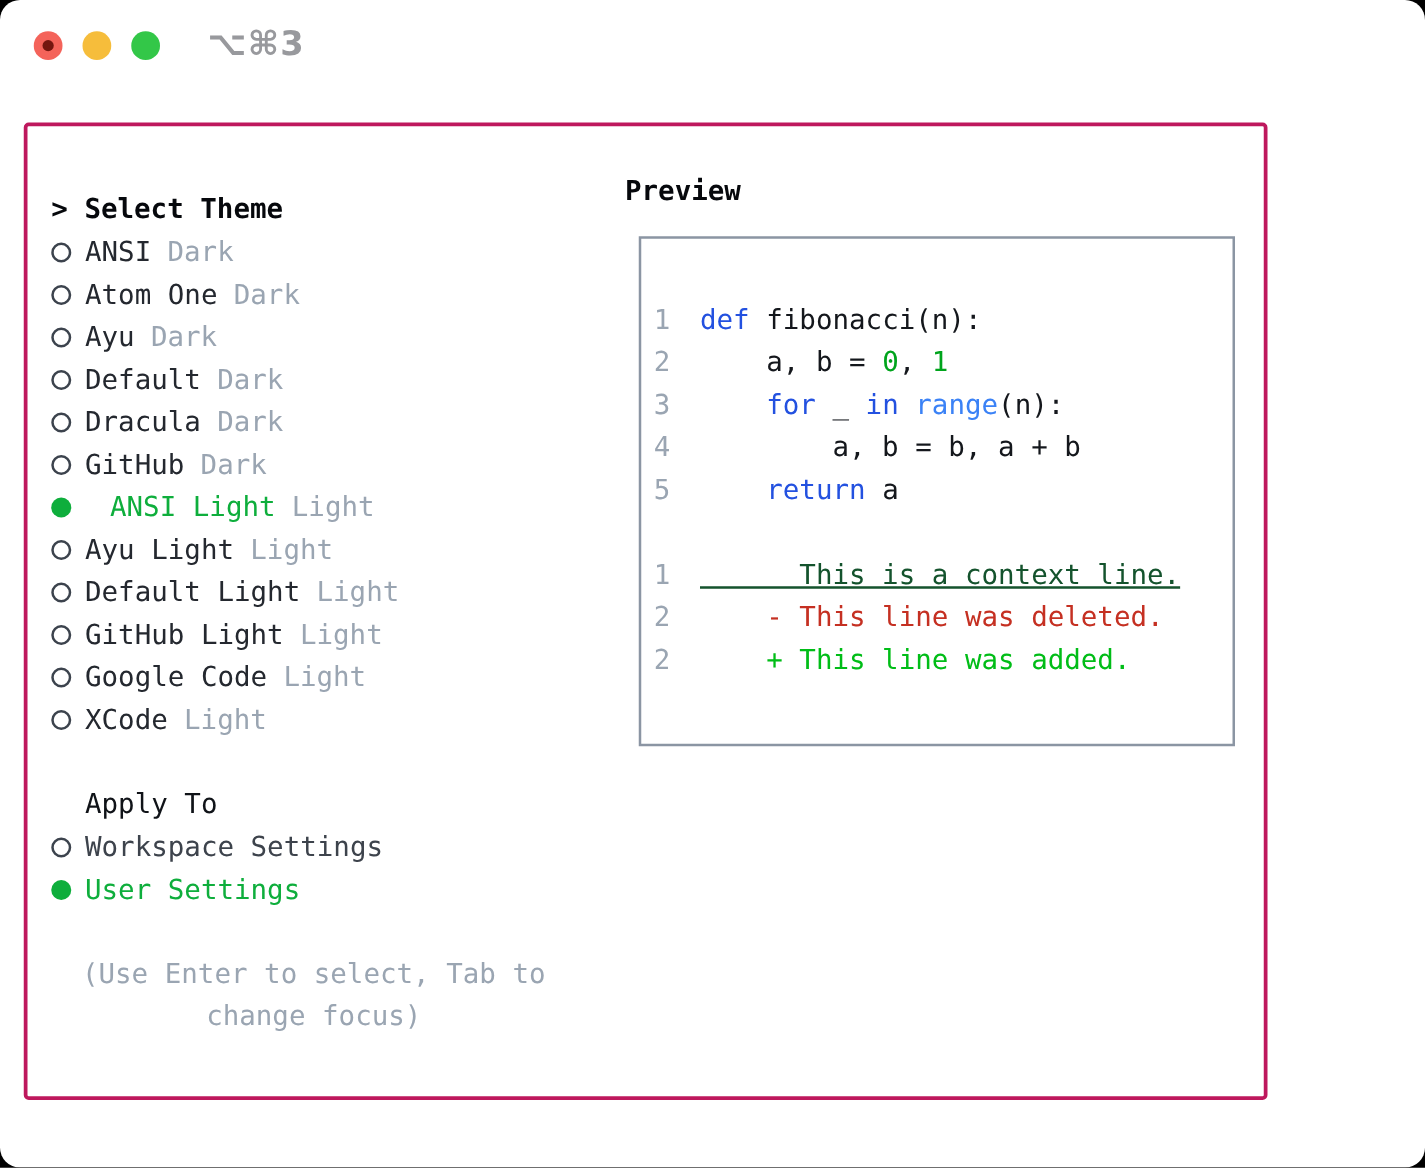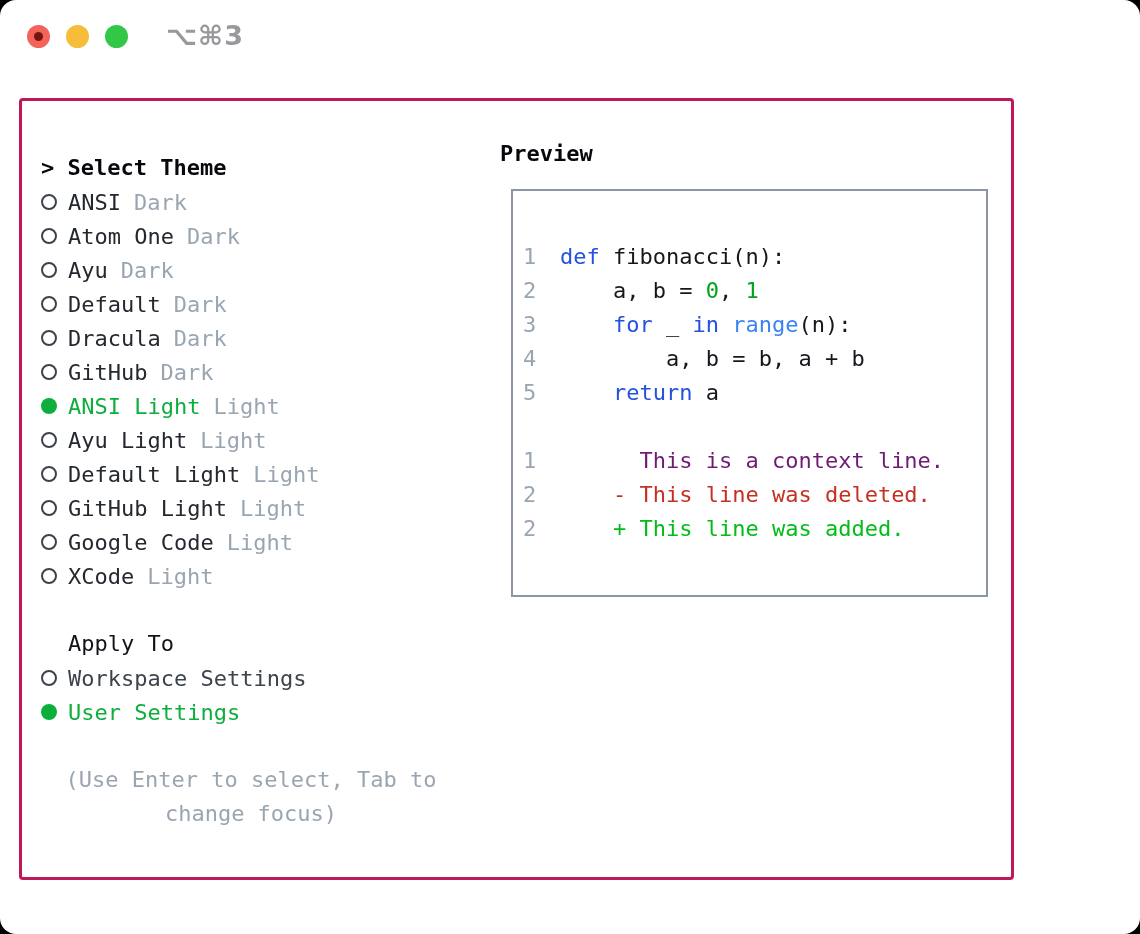--- a/index.html
+++ b/index.html
@@ -30,21 +30,21 @@
   .left-col{position:absolute;left:19px;top:50px;width:445px;}
   .right-col{position:absolute;left:478px;top:36px;width:500px;}
   .row{display:flex;align-items:center;height:34px;font-size:22px;white-space:pre;}
   .spacer{height:34px;}
   .section-title{height:34px;line-height:34px;font-size:22px;font-weight:700;color:#06080c;white-space:pre;}
   .prefix{font-weight:700;color:#06080c;}
   .bullet{width:16px;height:16px;border-radius:50%;box-sizing:border-box;margin-right:11px;flex:0 0 16px;}
   .bullet.hollow{border:2.5px solid #3c434d;background:transparent;}
   .bullet.filled{background:#0eae3c;border:none;}
   .tname{color:#24282f;}
-  .tname.sel{color:#0eae3c;}
+  .tname.sel{color:#0eae3c;margin-left:20px;}
   .tvariant{color:#9aa5b2;margin-left:13px;}
   .apply-title{margin-left:27px;font-weight:400;color:#101318;height:34px;line-height:34px;font-size:22px;}
   .aname{color:#3d434c;}
   .aname.sel{color:#0eae3c;}
   .hint{
     margin-top:34px;width:420px;font-size:22px;line-height:34px;color:#9aa5b2;text-align:center;
   }
   
   .preview-title{height:34px;line-height:34px;font-size:22px;font-weight:700;color:#06080c;}
   .preview-box{
@@ -53,21 +53,21 @@
     padding:49px 0 0 10px;overflow:hidden;
   }
   .cline{display:flex;height:34px;line-height:34px;font-size:22px;}
   .lnum{width:14px;color:#9aa5b2;flex:0 0 14px;}
   .ltext{margin-left:23px;white-space:pre;color:#14171c;}
   .tok{white-space:pre;}
   .tok-plain{color:#14171c;}
   .tok-kw{color:#2351e0;}
   .tok-num{color:#00a41c;}
   .tok-fn{color:#3b82f6;}
-  .diff-context{color:#701a75;}
+  .diff-context{color:#14532d;text-decoration:underline;}
   .diff-deleted{color:#c53022;}
   .diff-added{color:#00bd17;}
 </style>
 </head>
 <body>
 
 <div class="window">
 
   <div class="titlebar">
     <span class="tl red">

